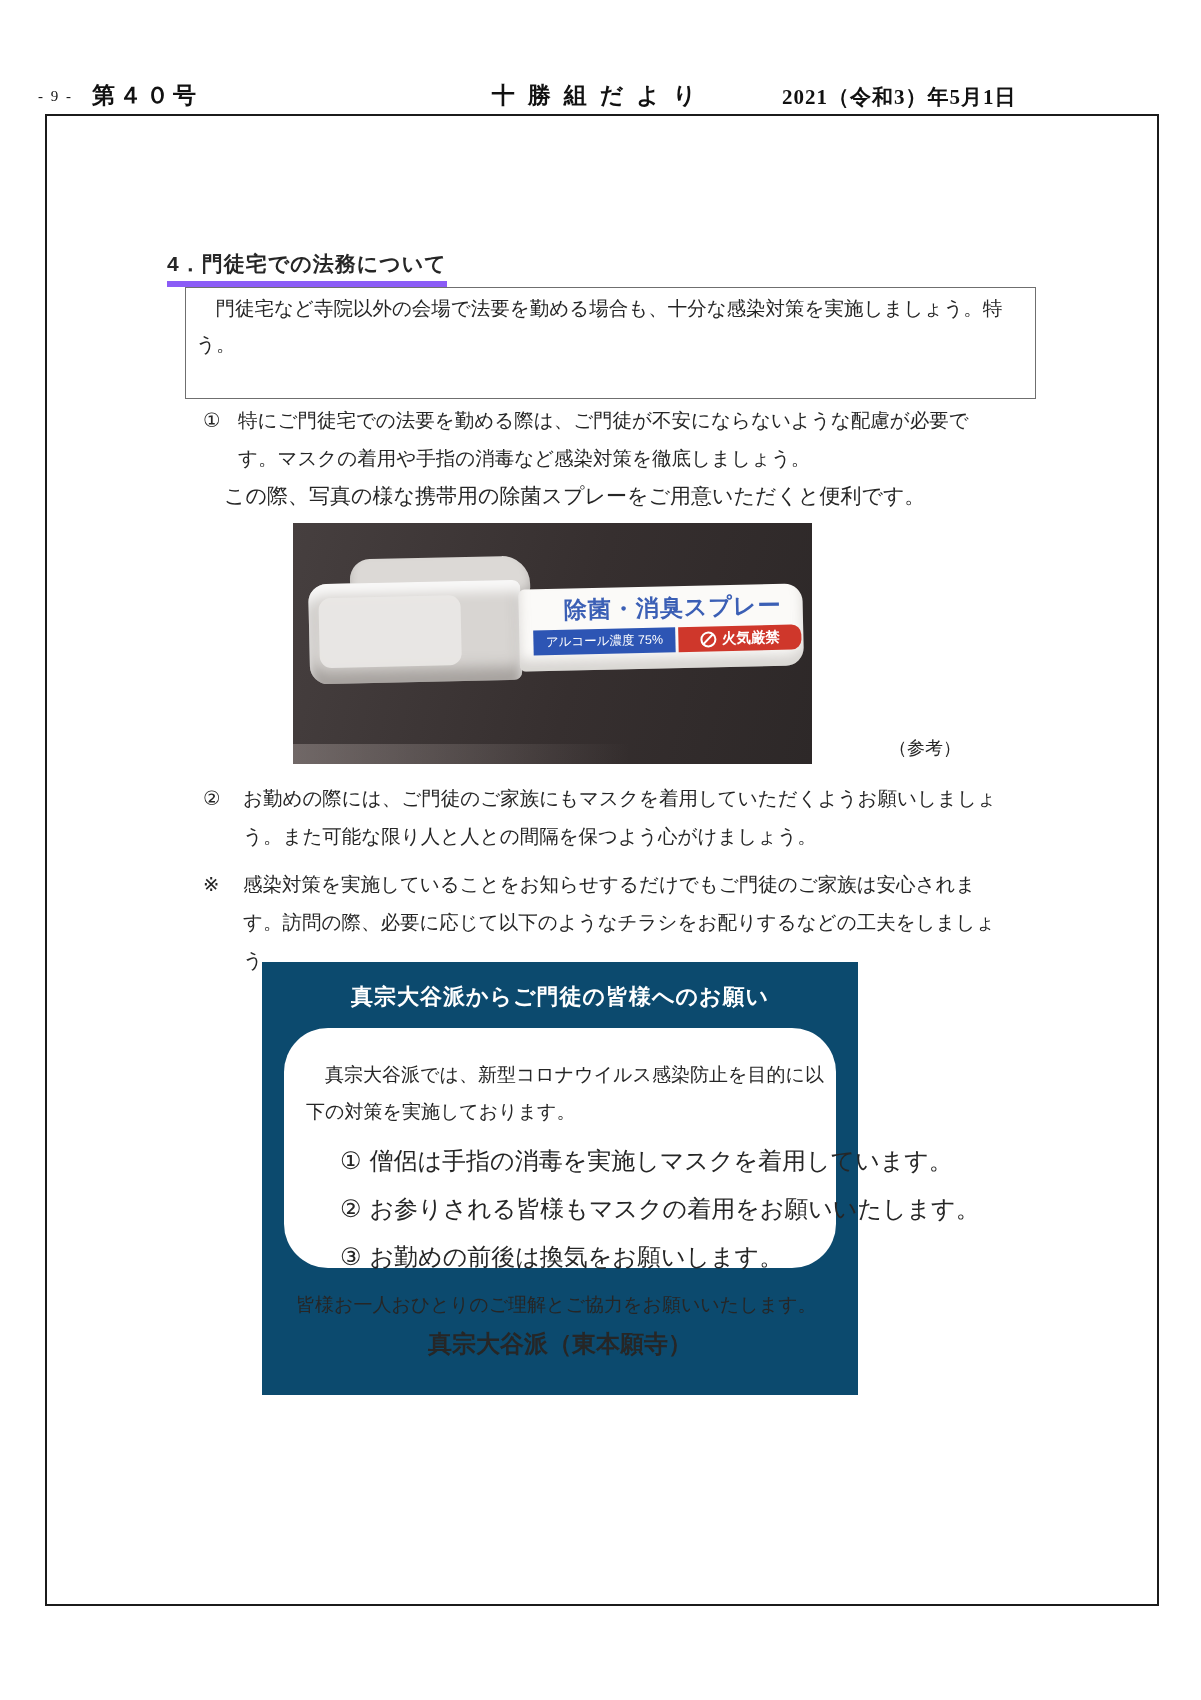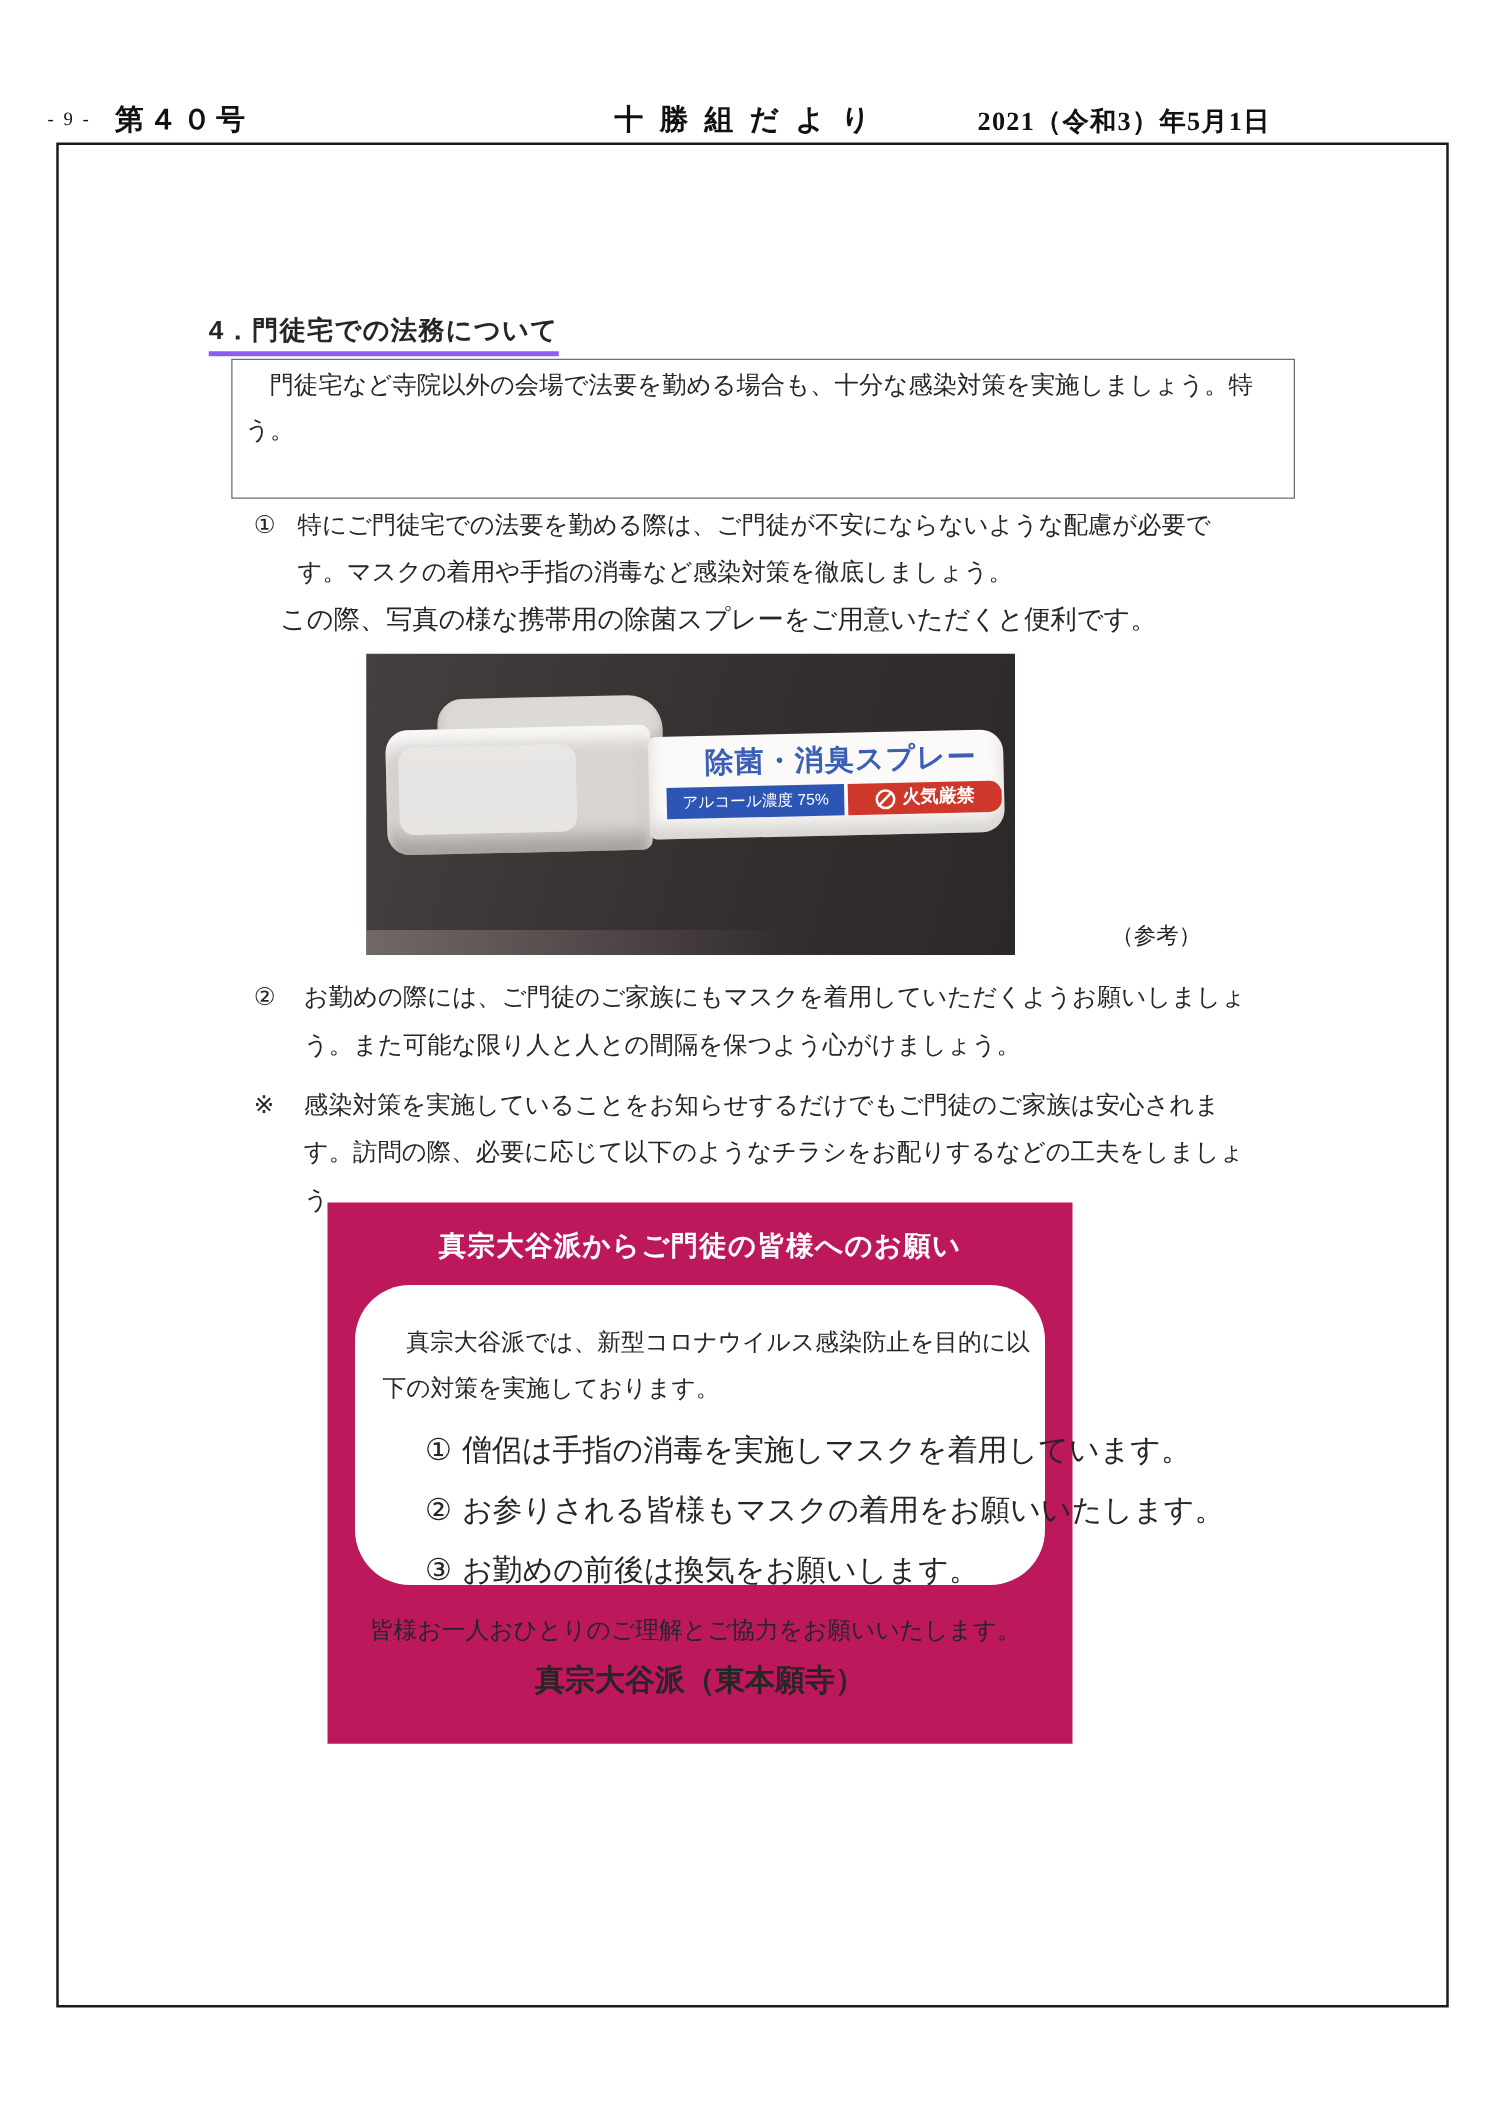--- a/index.html
+++ b/index.html
@@ -14,21 +14,21 @@
   
   .hdr{position:absolute;font-family:"Liberation Serif","DejaVu Serif",serif;color:#111;}
   .hdr-pagenum{left:38px;top:88px;font-size:15px;letter-spacing:2px;}
   .hdr-issue{left:92px;top:80px;font-size:23px;font-weight:bold;letter-spacing:4px;}
   .hdr-title{left:0;right:0;top:80px;text-align:center;font-size:23px;font-weight:bold;letter-spacing:13px;}
   .hdr-date{left:782px;top:83px;font-size:21px;font-weight:600;letter-spacing:1px;}
   
   .frame{position:absolute;left:45px;top:114px;width:1110px;height:1488px;border:2px solid #1b1b1b;background:#fff;}
   
   .sec-heading{position:absolute;left:167px;top:250px;font-size:21px;font-weight:bold;
-    border-bottom:4px solid #8b5cf6;padding-bottom:3px;letter-spacing:1px;}
+    border-bottom:6px solid #8b5cf6;padding-bottom:3px;letter-spacing:1px;}
   .lead-box{position:absolute;left:164px;top:287px;width:851px;height:112px;
     border:1.5px solid #6f6f6f;box-sizing:border-box;padding:2px 10px;margin-left:21px;}
   .tline{height:36px;line-height:36px;font-size:19.5px;white-space:nowrap;}
   .bline{height:38px;line-height:38px;font-size:19.5px;white-space:nowrap;}
   .marker{position:absolute;font-size:19.5px;line-height:38px;}
   .lines{position:absolute;}
   .note-line{position:absolute;font-size:21px;line-height:38px;white-space:nowrap;}
   
   .photo{position:absolute;left:293px;top:523px;width:519px;height:241px;
     background:linear-gradient(105deg,#463f3f 0%,#362f2f 55%,#2d2828 100%);overflow:hidden;}
@@ -46,21 +46,21 @@
   .pen-title{margin-top:6px;text-align:center;padding-left:24px;color:#3b5fb5;font-weight:bold;
     font-size:23px;letter-spacing:1px;white-space:nowrap;}
   .pen-bands{display:flex;margin:4px 0 0 14px;height:25px;gap:3px;padding-right:2px;}
   .band-blue{width:142px;background:#2d55b4;color:#fff;font-size:12.5px;line-height:25px;text-align:center;white-space:nowrap;}
   .band-red{flex:1;background:#cf372b;color:#fff;font-weight:bold;font-size:14.5px;line-height:25px;
     display:flex;align-items:center;justify-content:center;gap:6px;white-space:nowrap;border-radius:0 10px 10px 0;}
   .no-fire-icon{width:16px;height:16px;border:2px solid #fff;border-radius:50%;position:relative;display:inline-block;box-sizing:border-box;flex:0 0 auto;}
   .no-fire-icon::after{content:"";position:absolute;left:-2px;top:5px;width:15px;height:2px;background:#fff;transform:rotate(-45deg);}
   .photo-caption{position:absolute;left:889px;top:736px;font-size:18px;}
   
-  .flyer{position:absolute;left:262px;top:962px;width:596px;height:433px;background:#be185d;}
+  .flyer{position:absolute;left:262px;top:962px;width:596px;height:433px;background:#0c4a6e;}
   .flyer-title{margin-top:20px;text-align:center;color:#fff;font-weight:bold;font-size:22px;letter-spacing:1px;white-space:nowrap;}
   .flyer-panel{position:absolute;left:22px;top:66px;width:552px;height:240px;background:#fff;border-radius:44px;box-sizing:border-box;}
   .fintro{padding:28px 22px 0;}
   .fintro .fl{height:37px;line-height:37px;font-size:19px;white-space:nowrap;}
   .fpoints{margin-top:16px;}
   .fpoint{margin:0 0 18px 56px;height:30px;line-height:30px;font-size:24px;white-space:nowrap;}
   .fpoint .pm{margin-right:8px;}
   .fclosing{margin:18px 12px 0;height:30px;line-height:30px;font-size:19px;white-space:nowrap;}
   .fsignature{margin-top:8px;text-align:center;font-weight:bold;font-size:24px;white-space:nowrap;}
 </style>

